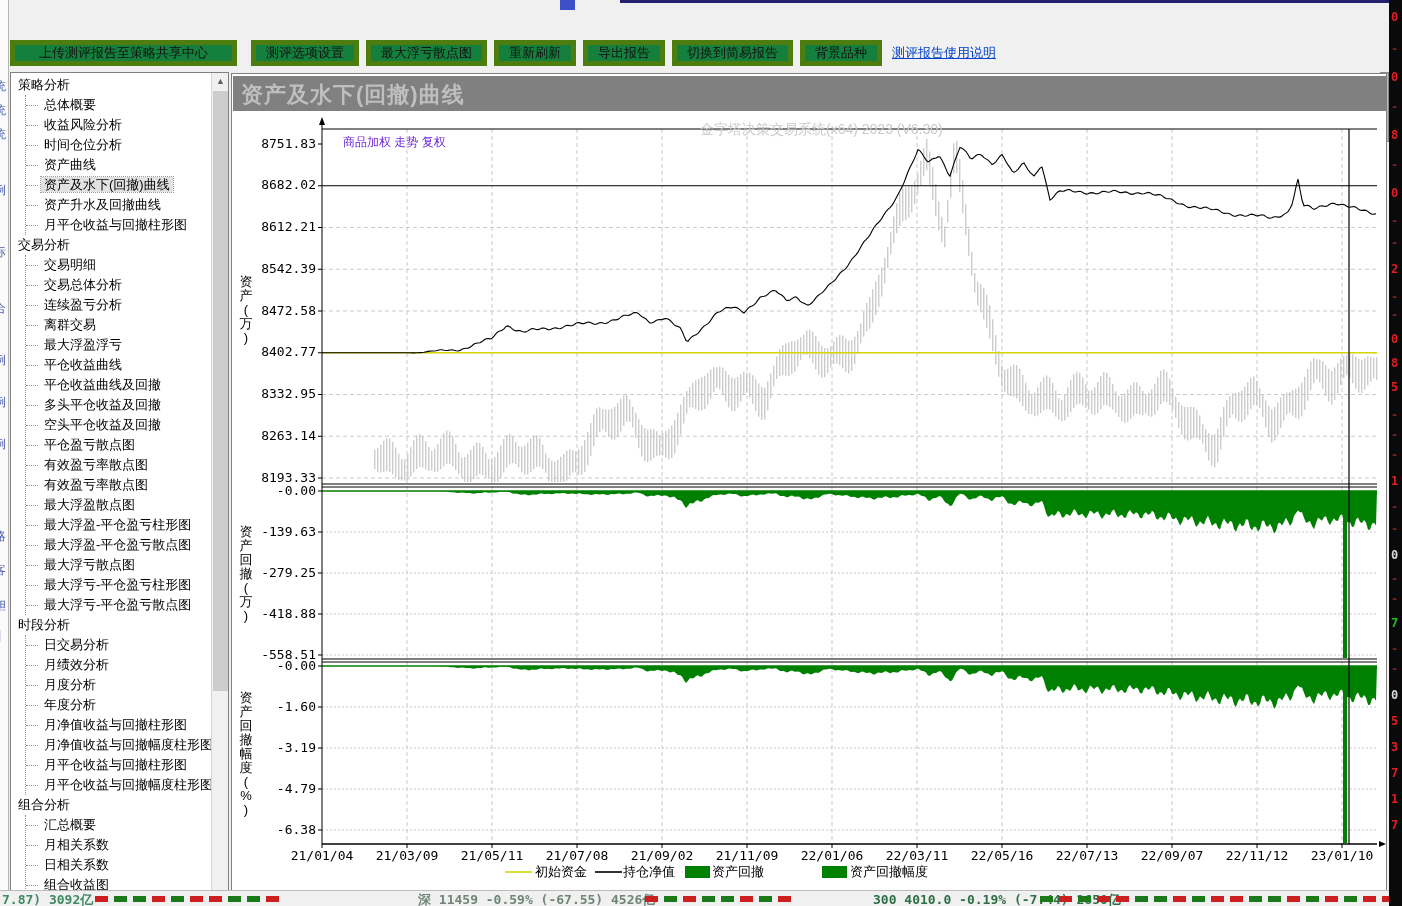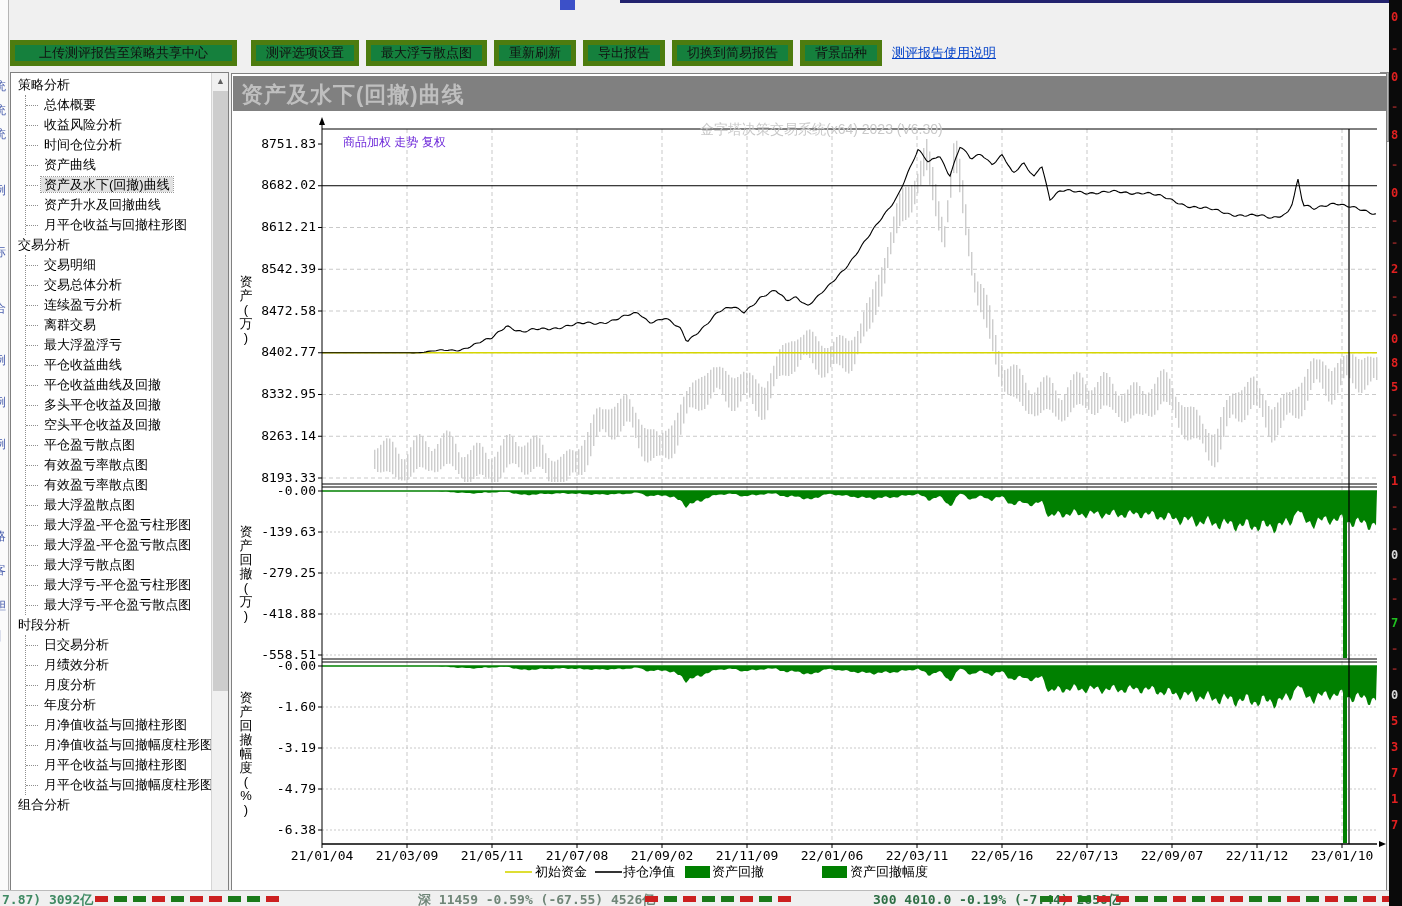--- a/index.html
+++ b/index.html
@@ -132,20 +132,26 @@
           <div class="tree-item"><span>日交易分析</span></div>
           <div class="tree-item"><span>月绩效分析</span></div>
           <div class="tree-item"><span>月度分析</span></div>
           <div class="tree-item"><span>年度分析</span></div>
           <div class="tree-item"><span>月净值收益与回撤柱形图</span></div>
           <div class="tree-item"><span>月净值收益与回撤幅度柱形图</span></div>
           <div class="tree-item"><span>月平仓收益与回撤柱形图</span></div>
           <div class="tree-item"><span>月平仓收益与回撤幅度柱形图</span></div>
         </div>
         <div class="tree-group-label">组合分析</div>
+        <div class="tree-children">
+          <div class="tree-item"><span>汇总概要</span></div>
+          <div class="tree-item"><span>月相关系数</span></div>
+          <div class="tree-item"><span>日相关系数</span></div>
+          <div class="tree-item"><span>组合收益图</span></div>
+        </div>
       </div>
     <div id="side-scroll">
       <div class="scroll-arrow up">▲</div>
       <div id="side-thumb"></div>
       <div class="scroll-arrow down">▼</div>
     </div>
   </div>
 
   <div id="main">
     <div id="chart-header">

